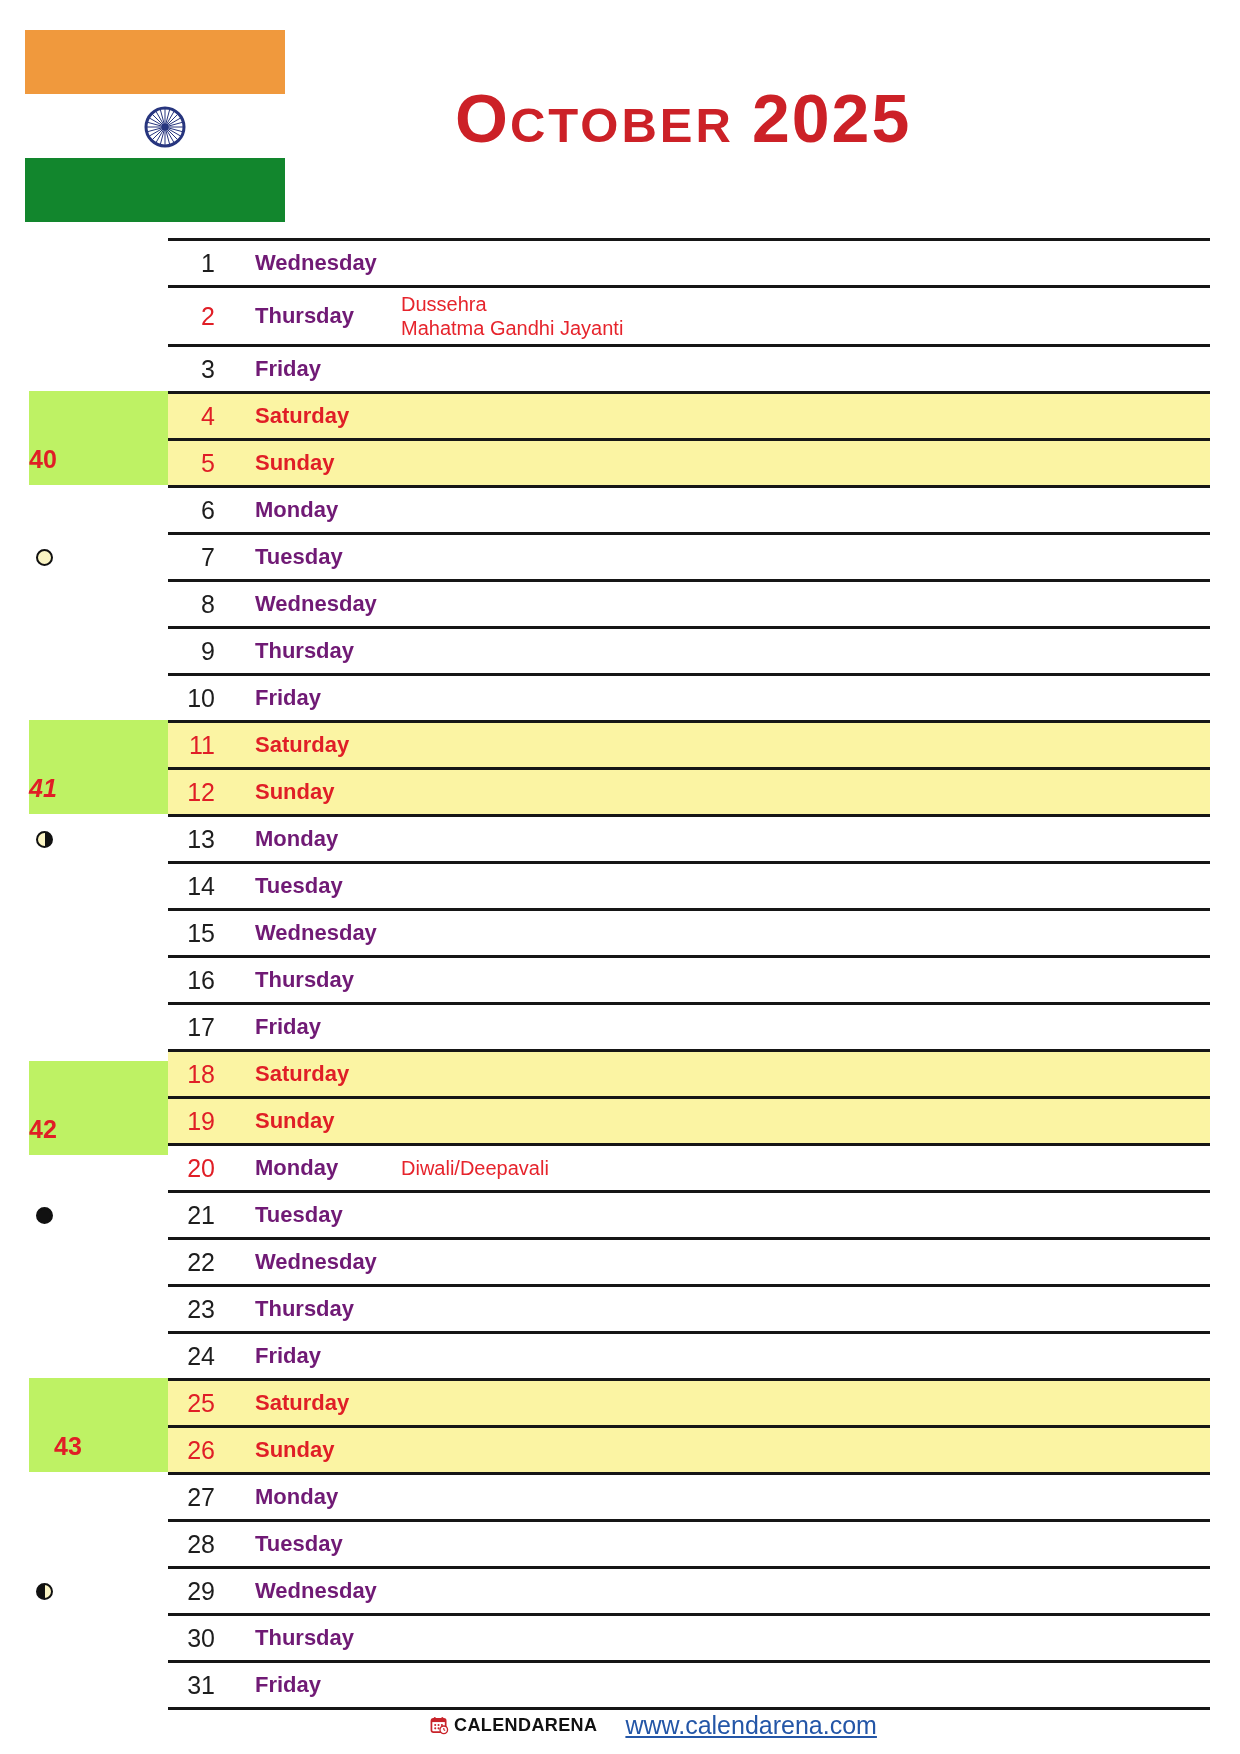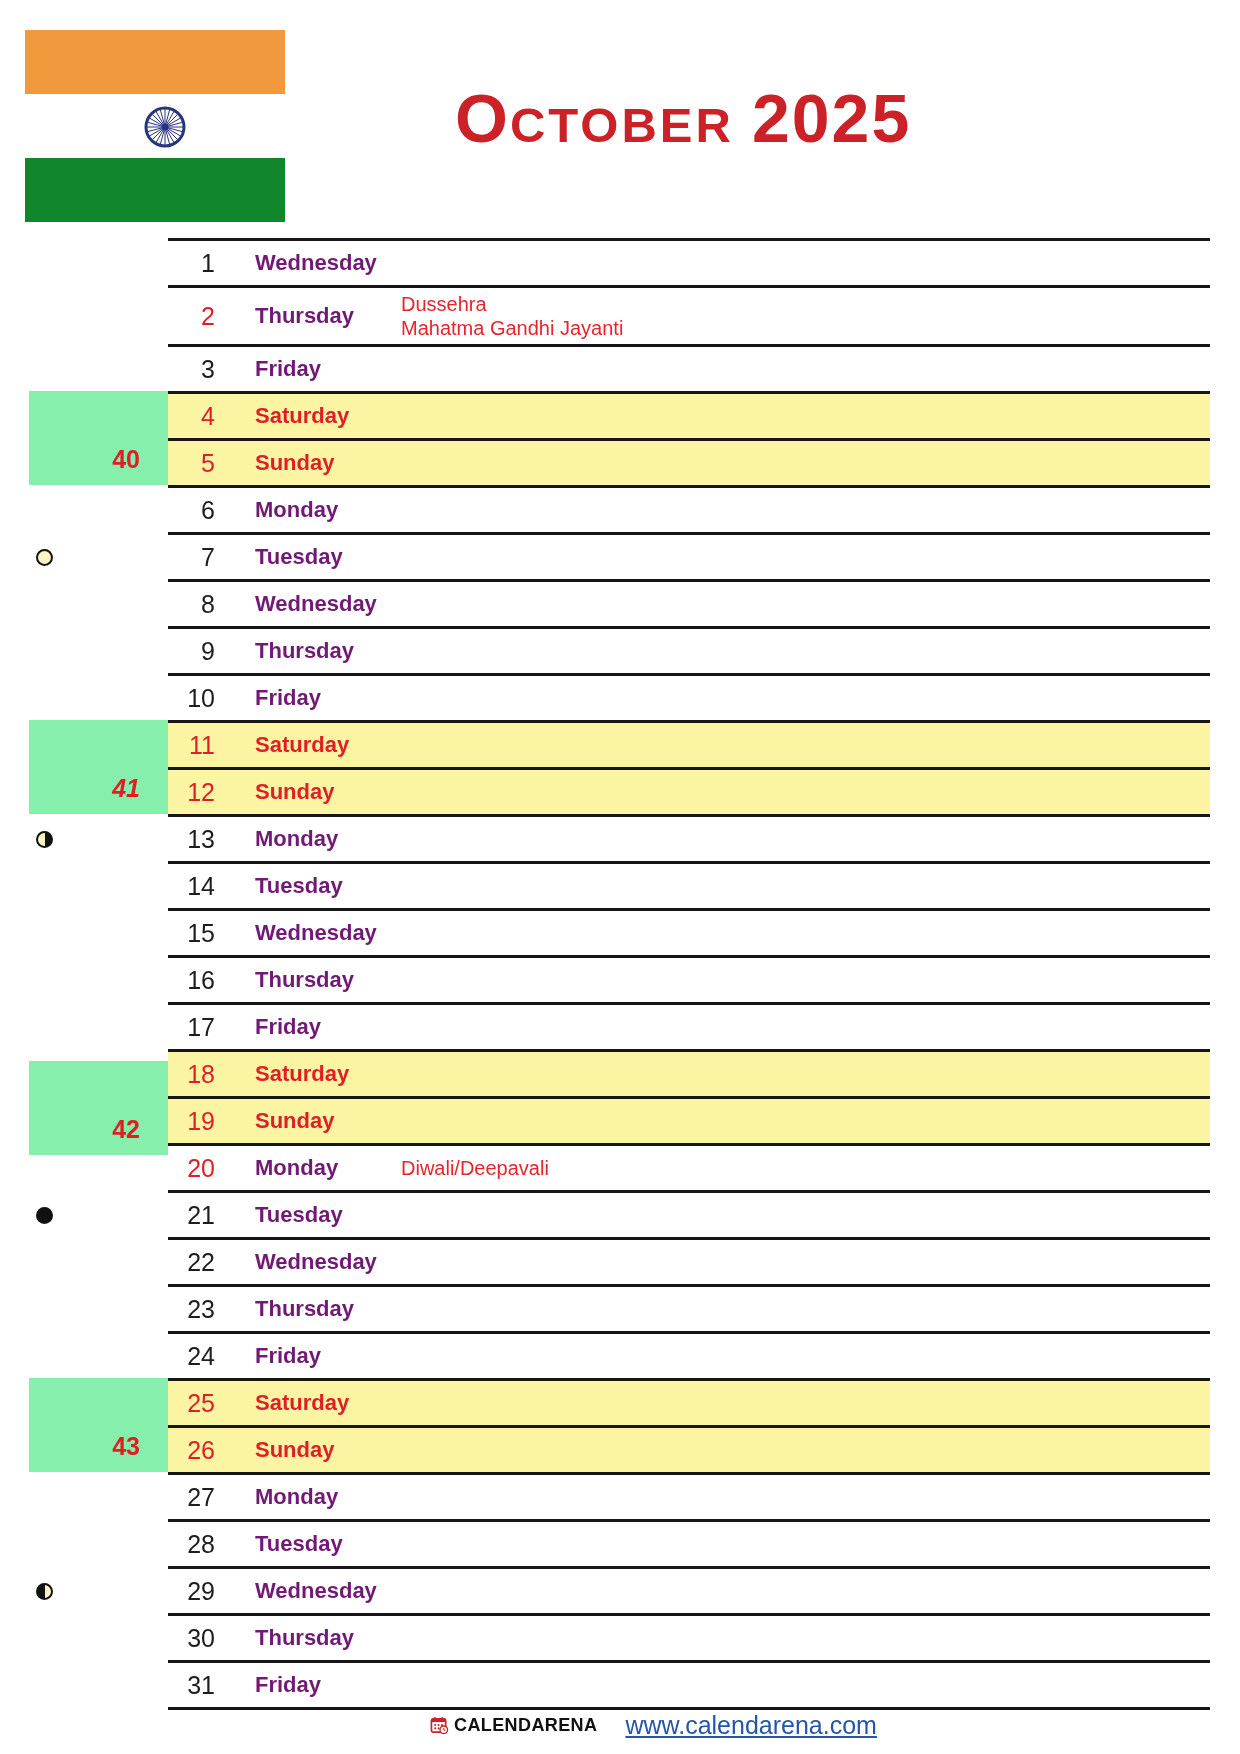--- a/index.html
+++ b/index.html
@@ -37,22 +37,22 @@
     align-items:center;height:44px;box-sizing:content-box;
   }
   .row.tall{height:56px;}
   .row.weekend{background:#FBF4A3;}
   .num{font-size:25px;font-weight:400;color:#1d1d1d;text-align:right;line-height:1;}
   .wd{font-size:22px;font-weight:700;color:#701a75;white-space:nowrap;overflow:visible;line-height:1;}
   .red{color:#E01E26;}
   .hol{font-size:20px;color:#E6242C;line-height:24px;font-weight:400;white-space:nowrap;}
   
   .weekblock{
-    position:absolute;left:29px;width:139px;height:94px;background:#86efac;
-    box-sizing:border-box;display:flex;align-items:flex-end;justify-content:flex-end;
+    position:absolute;left:29px;width:139px;height:94px;background:#bef264;
+    box-sizing:border-box;display:flex;align-items:flex-end;justify-content:flex-start;
     padding:0 28px 13px 0;
   }
   .weekblock .wk{color:#E01E26;font-weight:700;font-size:25px;line-height:1;}
   
   .moon{
     position:absolute;left:36px;width:17px;height:17px;border-radius:50%;
     border:2px solid #111111;box-sizing:border-box;
   }
   .moon.full-moon{background:#FBF5C4;}
   .moon.last-quarter{background:linear-gradient(90deg,#FBF5C4 50%,#111111 50%);}
@@ -296,19 +296,19 @@
 
 <div class="weekblock" style="top: 391px;">
     <span class="wk">40</span>
   </div>
 <div class="weekblock" style="top: 720px; font-style: italic;">
     <span class="wk">41</span>
   </div>
 <div class="weekblock" style="top: 1061px;">
     <span class="wk">42</span>
   </div>
-<div class="weekblock" style="top: 1378px;">
+<div class="weekblock" style="top: 1378px; padding-left: 25px;">
     <span class="wk">43</span>
   </div>
 <div class="moon full-moon" style="top: 548.5px;"></div>
 <div class="moon last-quarter" style="top: 830.5px;"></div>
 <div class="moon new-moon" style="top: 1206.5px;"></div>
 <div class="moon first-quarter" style="top: 1582.5px;"></div>
 
 </body></html>

